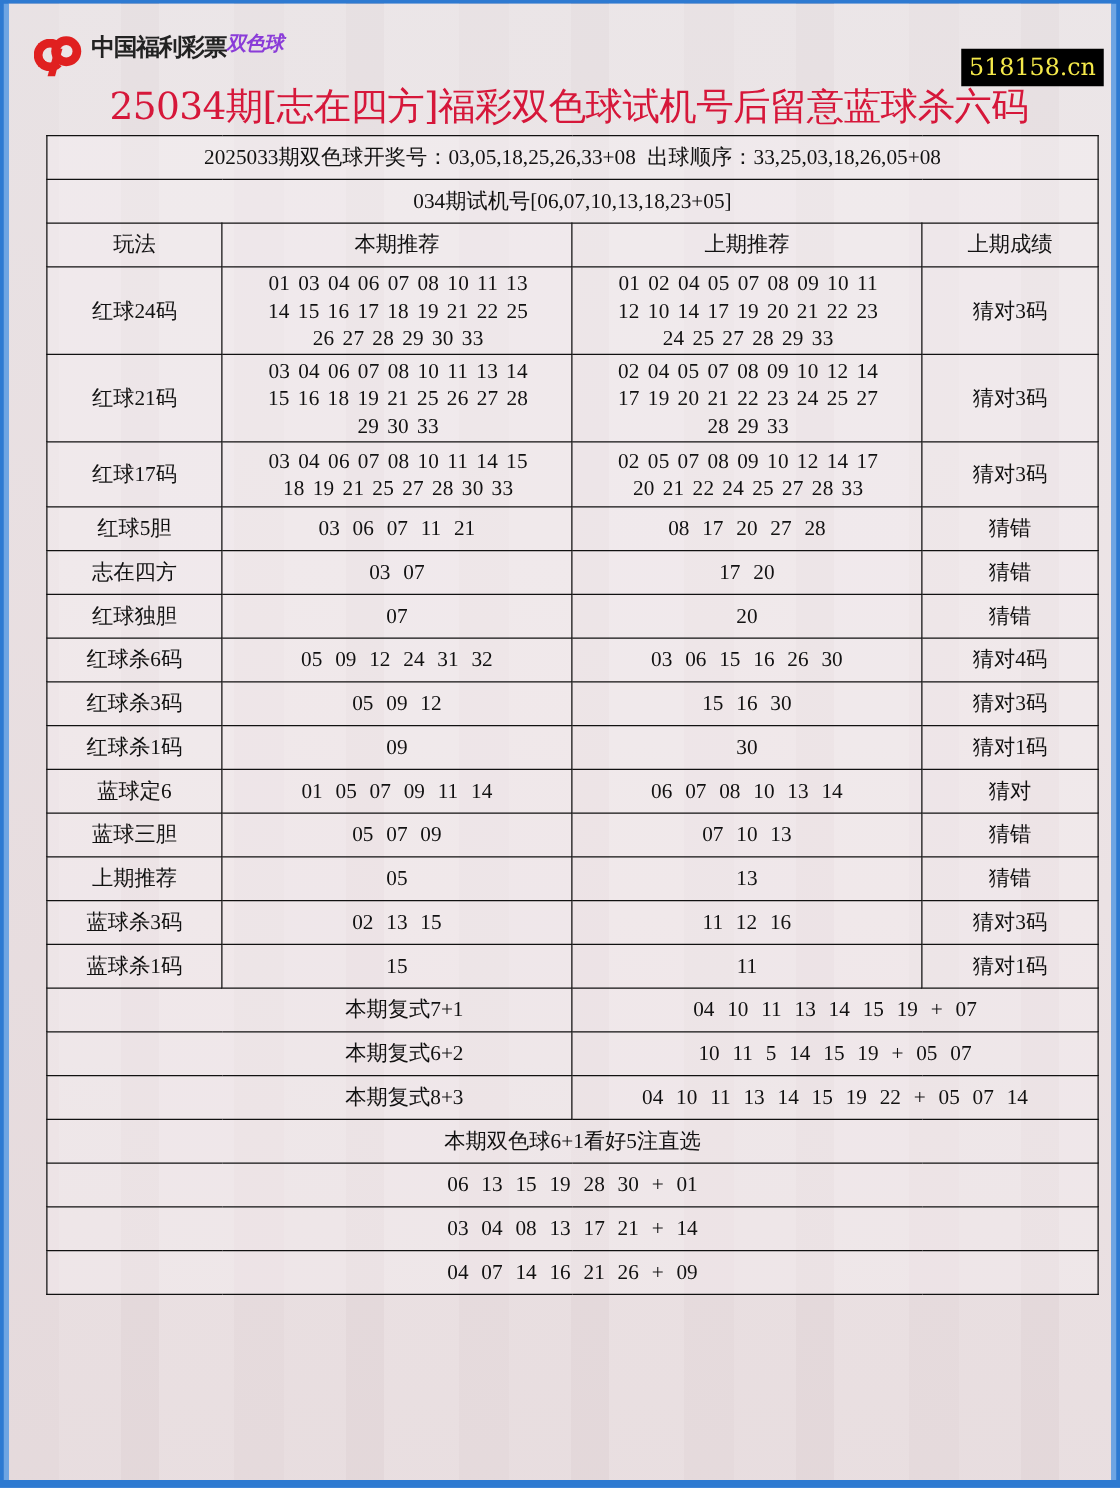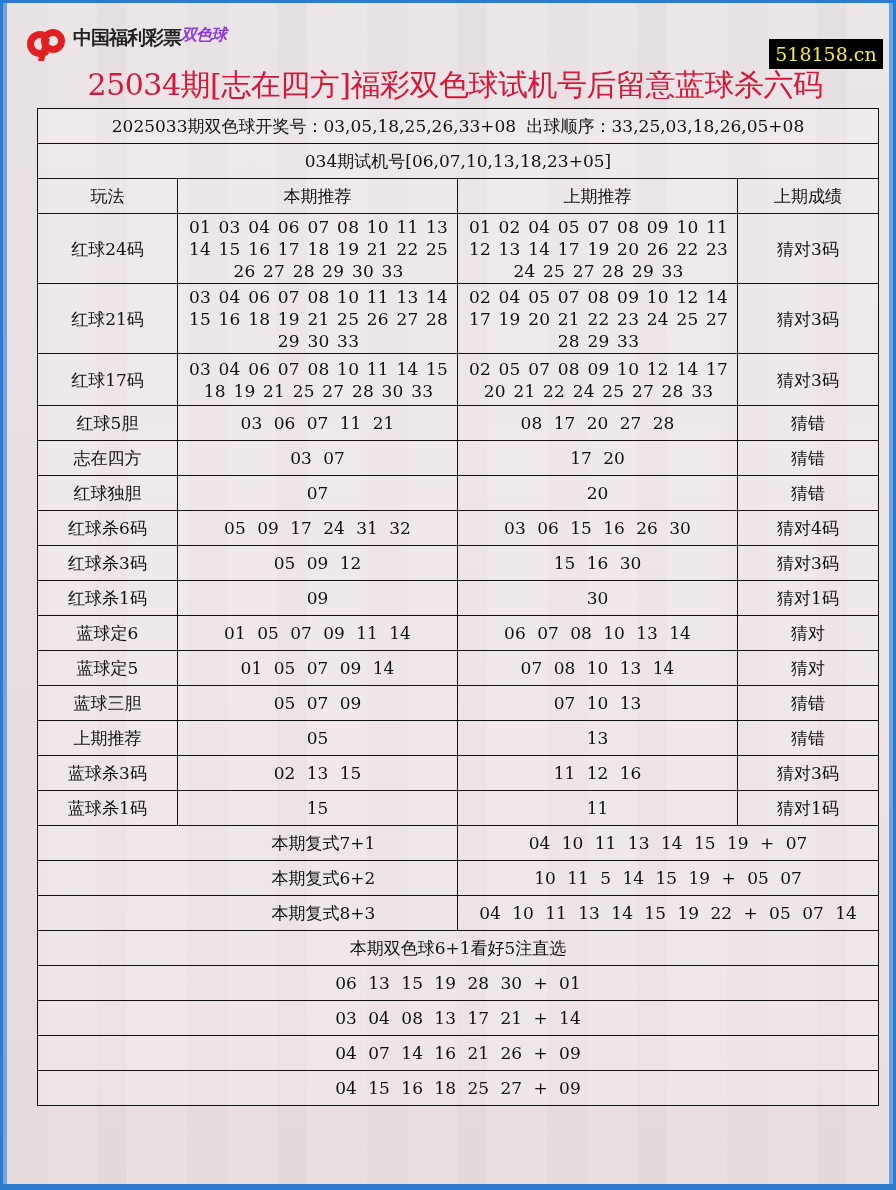--- a/index.html
+++ b/index.html
@@ -32,20 +32,21 @@
     color: #f5e94a; font-family: "DejaVu Serif", serif; font-size: 19px; line-height: 30px; text-align: center;
   }
   .headline {
     position: absolute; left: 0; top: 62px; width: 896px; text-align: center;
     color: #d6173a; font-size: 30px; font-family: "DejaVu Serif", serif; letter-spacing: -0.5px;
   }
   table.main {
     position: absolute; left: 30px; top: 105px; width: 841px;
     border-collapse: collapse; table-layout: fixed;
     background: rgba(248,244,245,0.35);
+    font-family: Liberation Serif, serif;
   }
   table.main td {
     border: 1px solid #111; text-align: center; color: #111;
     font-size: 17px; padding: 0; line-height: 22px;
   }
   .h35 td { height: 34px; }
   .nums { text-align: center; font-size: 18px; line-height: 22.5px; padding: 0 0 0 2px !important; letter-spacing: 0.2px; word-spacing: 2px; }
   .nums div { white-space: pre; }
   .single { word-spacing: 6px; }
   .span-text { word-spacing: 5px; }
@@ -92,21 +93,21 @@
 
       <tr style="height:70px">
         <td>红球24码</td>
         <td class="nums">
           <div>01 03 04 06 07 08 10 11 13</div>
             <div>14 15 16 17 18 19 21 22 25</div>
             <div>26 27 28 29 30 33</div>
         </td>
         <td class="nums">
           <div>01 02 04 05 07 08 09 10 11</div>
-            <div>12 13 14 17 19 20 26 22 23</div>
+            <div>12 10 14 17 19 20 21 22 23</div>
             <div>24 25 27 28 29 33</div>
         </td>
         <td>猜对3码</td>
       </tr>
       <tr style="height:70px">
         <td>红球21码</td>
         <td class="nums">
           <div>03 04 06 07 08 10 11 13 14</div>
             <div>15 16 18 19 21 25 26 27 28</div>
             <div>29 30 33</div>
@@ -143,21 +144,21 @@
           <td>猜错</td>
         </tr>
         <tr class="h35">
           <td>红球独胆</td>
           <td class="single">07</td>
           <td class="single">20</td>
           <td>猜错</td>
         </tr>
         <tr class="h35">
           <td>红球杀6码</td>
-          <td class="single">05 09 17 24 31 32</td>
+          <td class="single">05 09 12 24 31 32</td>
           <td class="single">03 06 15 16 26 30</td>
           <td>猜对4码</td>
         </tr>
         <tr class="h35">
           <td>红球杀3码</td>
           <td class="single">05 09 12</td>
           <td class="single">15 16 30</td>
           <td>猜对3码</td>
         </tr>
         <tr class="h35">
@@ -166,26 +167,20 @@
           <td class="single">30</td>
           <td>猜对1码</td>
         </tr>
         <tr class="h35">
           <td>蓝球定6</td>
           <td class="single">01 05 07 09 11 14</td>
           <td class="single">06 07 08 10 13 14</td>
           <td>猜对</td>
         </tr>
         <tr class="h35">
-          <td>蓝球定5</td>
-          <td class="single">01 05 07 09 14</td>
-          <td class="single">07 08 10 13 14</td>
-          <td>猜对</td>
-        </tr>
-        <tr class="h35">
           <td>蓝球三胆</td>
           <td class="single">05 07 09</td>
           <td class="single">07 10 13</td>
           <td>猜错</td>
         </tr>
         <tr class="h35">
           <td>上期推荐</td>
           <td class="single">05</td>
           <td class="single">13</td>
           <td>猜错</td>
@@ -219,19 +214,16 @@
         </tr>
         <tr class="h35">
           <td colspan="4" class="single">06 13 15 19 28 30 + 01</td>
         </tr>
         <tr class="h35">
           <td colspan="4" class="single">03 04 08 13 17 21 + 14</td>
         </tr>
         <tr class="h35">
           <td colspan="4" class="single">04 07 14 16 21 26 + 09</td>
         </tr>
-        <tr class="h35">
-          <td colspan="4" class="single">04 15 16 18 25 27 + 09</td>
-        </tr>
       </tbody>
   </table>
 </div>
 <div class="bottom-bar"></div>
 
 </body></html>

